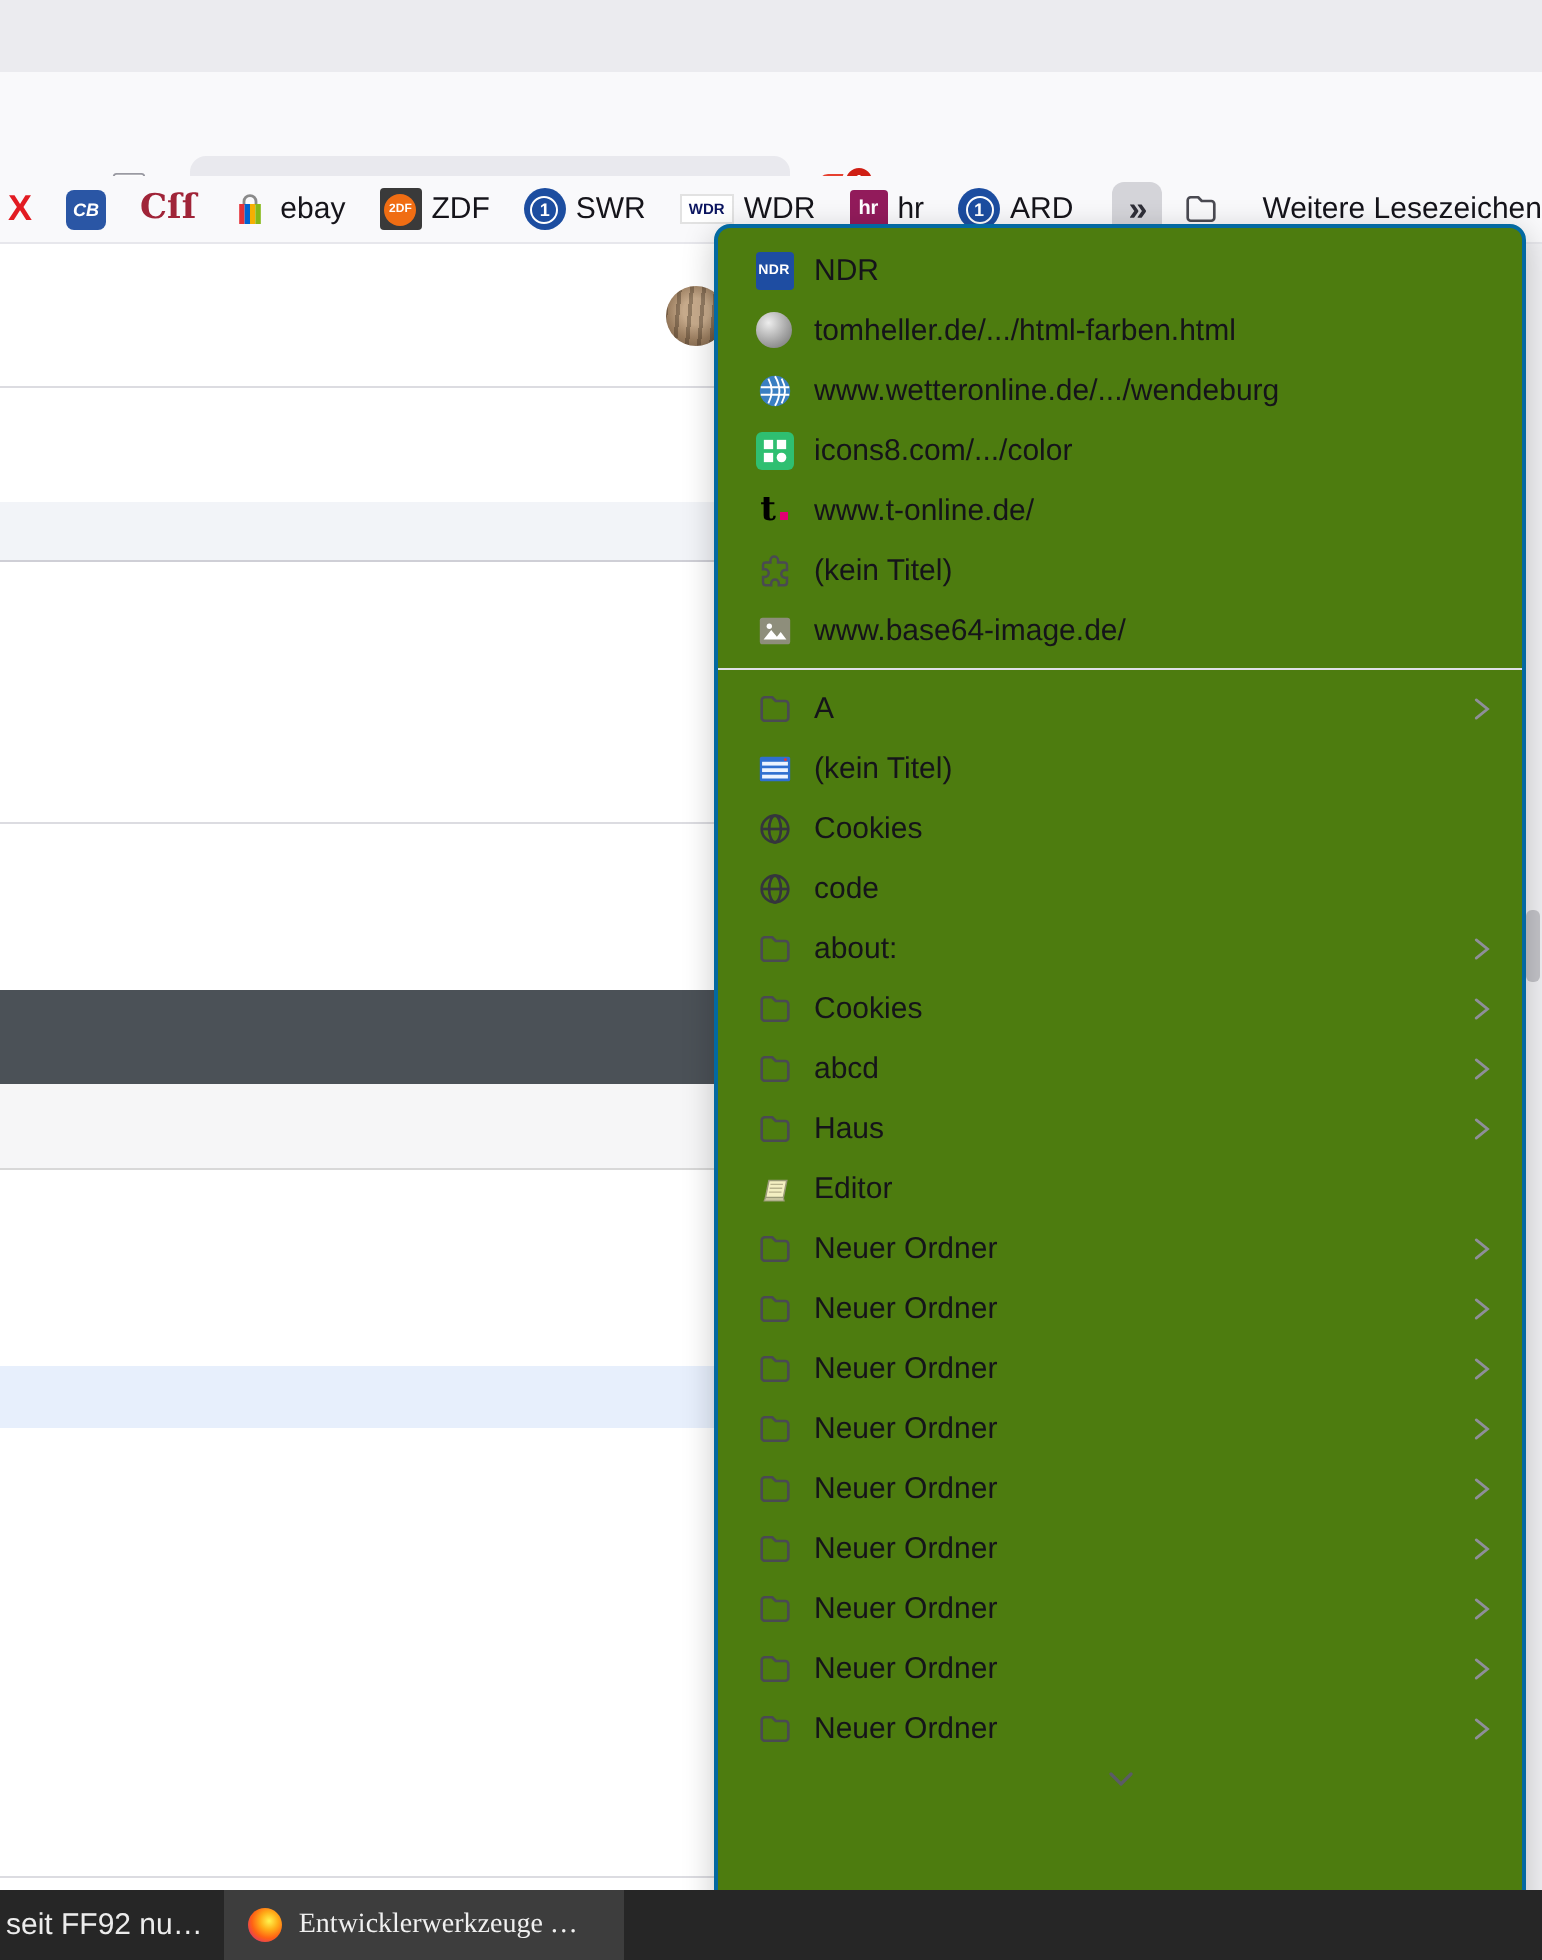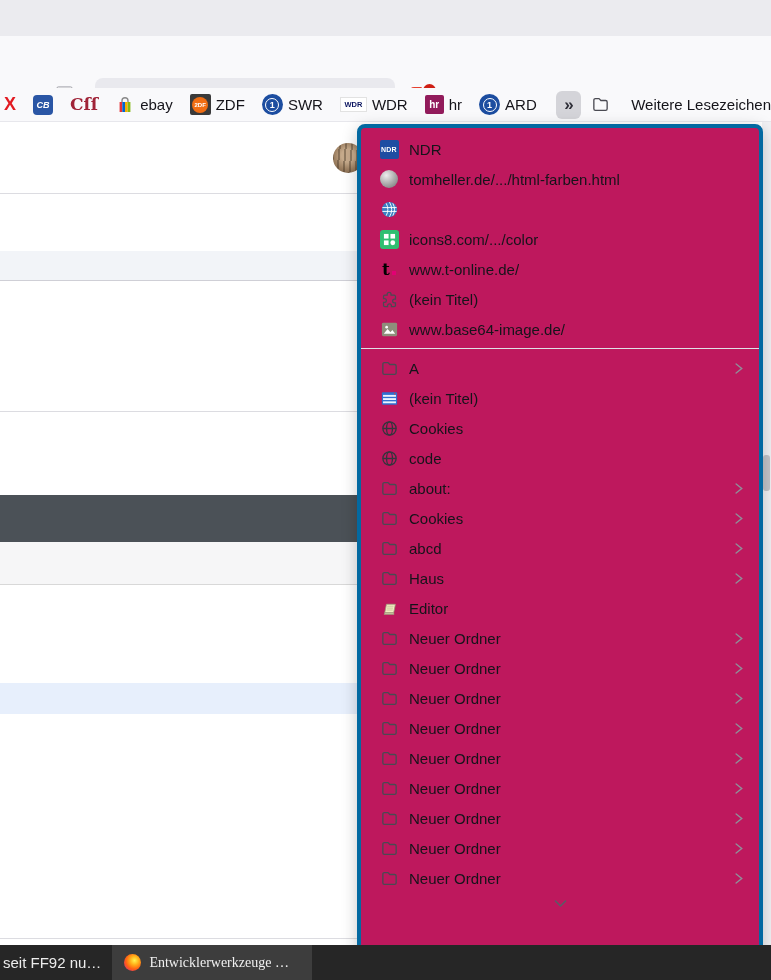--- a/index.html
+++ b/index.html
@@ -50,22 +50,22 @@
   .ic-pocket{width:22px;height:22px;background:#e6402f;border-radius:5px;position:relative;}
   .badge{position:absolute;top:-5px;right:-7px;background:#cf1f14;color:#fff;font-size:8px;width:13px;height:13px;
          border-radius:50%;display:flex;align-items:center;justify-content:center;border:2px solid #f9f9fb;font-weight:bold;}
   .ic-sphere{width:18px;height:18px;border-radius:50%;
              background:radial-gradient(circle at 35% 30%,#ededed,#a6a6a6 55%,#6e6e6e 100%);}
   .ic-icons8{width:19px;height:19px;background:#2fbf71;border-radius:3px;}
   .ic-burger{flex-direction:column;gap:3.5px;width:22px;}
   .ic-burger i{display:block;width:17px;height:1.8px;background:#3a3a42;}
 
   
-  .menu{position:absolute;left:357px;top:124px;width:406px;height:852px;background:#be185d;
-        border:4px solid #0369a1;border-radius:8px;box-shadow:0 4px 16px rgba(0,0,0,.22);
+  .menu{position:absolute;left:357px;top:112px;width:406px;height:852px;background:#4d7c0f;
+        border:2px solid #0369a1;border-radius:8px;box-shadow:0 4px 16px rgba(0,0,0,.22);
         box-sizing:border-box;padding-top:6px;z-index:20;overflow:hidden;}
   .menu-item{height:30px;display:flex;align-items:center;padding:0 14px 0 18px;font-size:15px;color:#15141a;cursor:default;}
   .mi-icon{width:20px;height:20px;margin-right:10px;display:flex;align-items:center;justify-content:center;flex:0 0 20px;}
   .mi-label{white-space:nowrap;overflow:hidden;}
   .mi-chev{margin-left:auto;display:flex;align-items:center;}
   .menu-sep{height:1px;background:#e0e0e6;margin:4px 0;}
   .scroll-down{height:18px;display:flex;align-items:center;justify-content:center;margin-top:1px;}
 
   
   .page{position:absolute;left:0;top:122px;width:771px;height:823px;background:#fff;z-index:1;}
@@ -274,20 +274,21 @@
         <span class="mi-label">tomheller.de/.../html-farben.html</span>
       </div>
       <div class="menu-item">
         <span class="mi-icon">
           <svg width="19" height="19" viewBox="0 0 20 20">
             <circle cx="10" cy="10" r="8" fill="#3a7fc2"></circle>
             <path d="M6.5 3.5 q3.5 6.5 0 13 M10 2.2 q4.6 7.8 0 15.6 M13.5 3.5 q3.5 6.5 0 13" stroke="#fff" stroke-width="1" fill="none"></path>
             <path d="M2.5 8 h15 M2.5 12 h15" stroke="#fff" stroke-width="1" fill="none"></path>
           </svg>
         </span>
+        <span class="mi-label">www.wetteronline.de/.../wendeburg</span>
       </div>
       <div class="menu-item">
         <span class="mi-icon">
           <span class="ti ic-icons8">
             <svg width="13" height="13" viewBox="0 0 14 14">
               <rect x="1" y="1" width="5" height="5" fill="#fff"></rect>
               <rect x="8" y="1" width="5" height="5" fill="#fff"></rect>
               <rect x="1" y="8" width="5" height="5" fill="#fff"></rect>
               <circle cx="10.5" cy="10.5" r="2.6" fill="#fff"></circle>
             </svg>

